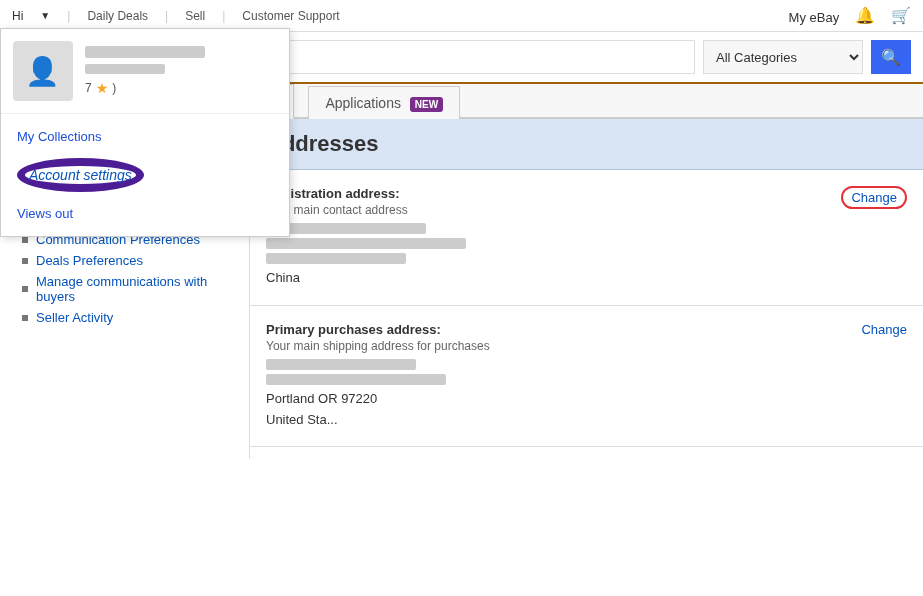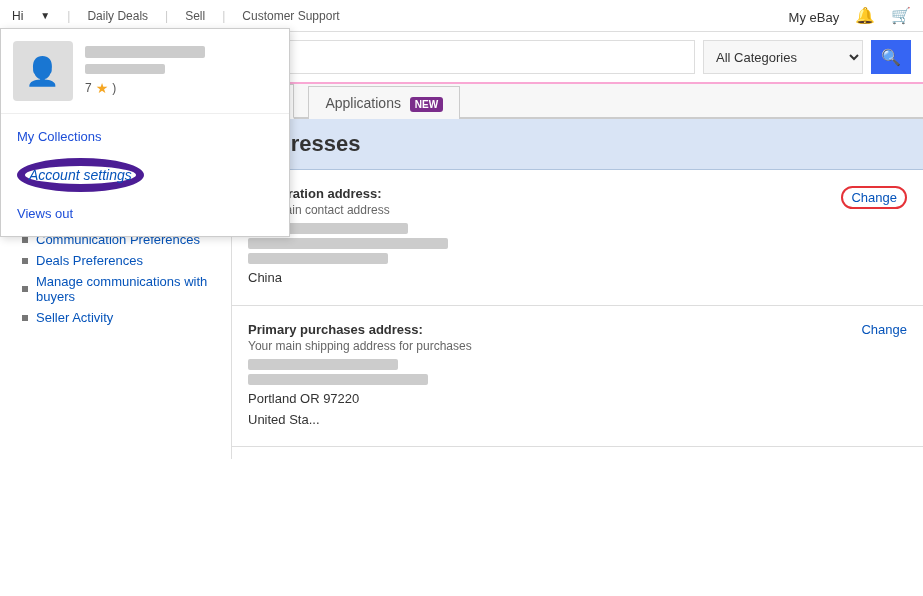--- a/index.html
+++ b/index.html
@@ -26,21 +26,21 @@
     .bell-icon { font-size: 16px; color: #555; }
     .cart-icon { font-size: 16px; color: #555; }
 
     
     .search-area {
       background: #fff;
       padding: 8px 12px;
       display: flex;
       align-items: center;
       gap: 8px;
-      border-bottom: 2px solid #f9a8d4;
+      border-bottom: 2px solid #a16207;
     }
     .search-input-wrap {
       flex: 1;
       border: 1px solid #ddd;
       height: 34px;
     }
     .category-select {
       border: 1px solid #ddd;
       height: 34px;
       padding: 0 8px;
@@ -169,21 +169,21 @@
     }
 
     
     .main-layout {
       display: flex;
       min-height: 340px;
     }
 
     
     .sidebar {
-      width: 232px;
+      width: 250px;
       flex-shrink: 0;
       background: #fff;
       border-right: 1px solid #ddd;
       padding: 12px 0;
     }
     .sidebar-section-title {
       font-size: 13px;
       font-weight: bold;
       color: #333;
       padding: 4px 12px 4px 12px;

